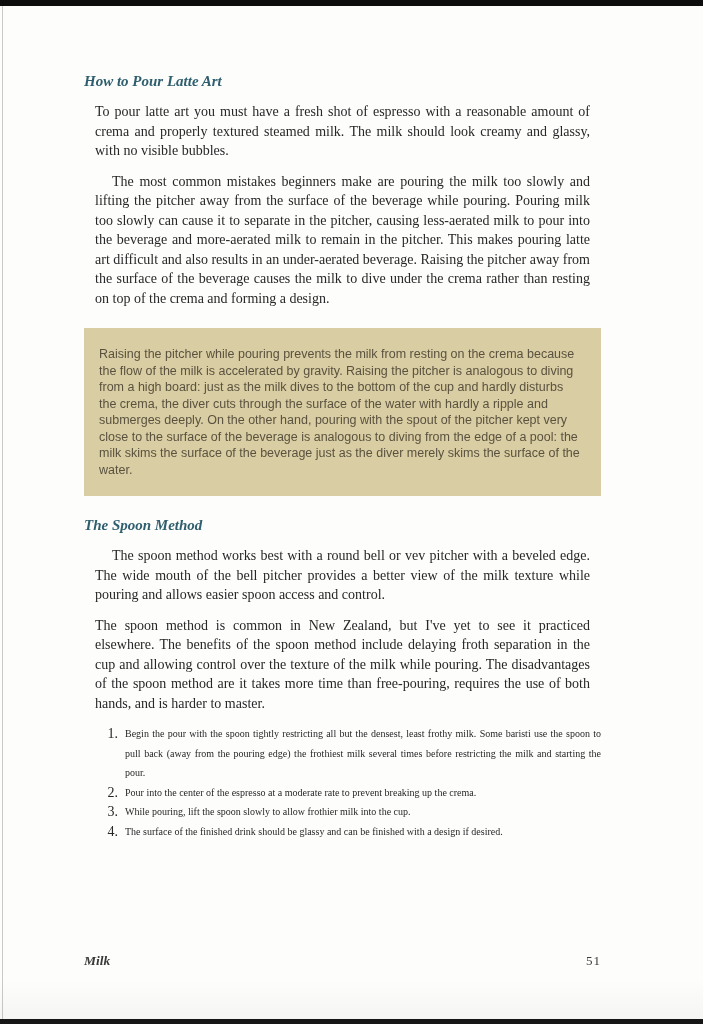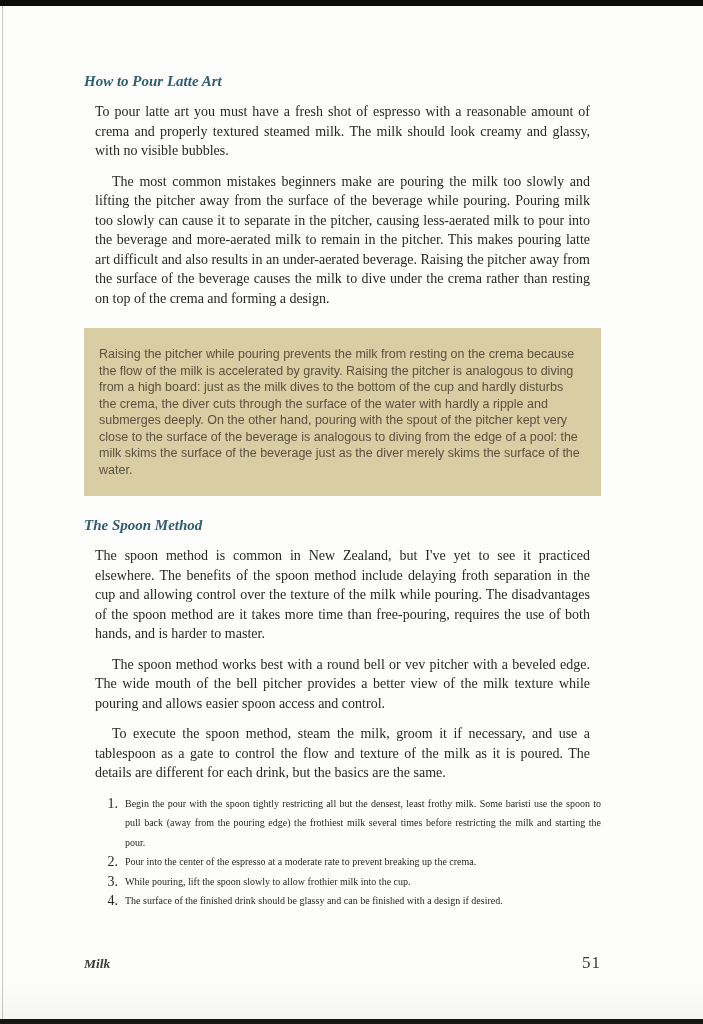--- a/index.html
+++ b/index.html
@@ -72,21 +72,21 @@
   }
   .footer {
     position:absolute; left:84px; top:953px; width:517px;
     display:flex; justify-content:space-between; align-items:baseline;
     color:#3a3a3a;
   }
   .footer-section {
     font-style:italic; font-size:13.5px;font-weight:bold;
   }
   .footer-pagenum {
-    font-size:17px; letter-spacing:1px;
+    font-size:13px; letter-spacing:1px;
   }
 </style>
 </head>
 <body>
 
 <div class="page">
   <div class="scan-bar-top"></div>
   <div class="scan-edge-left"></div>
 
   <div class="content">
@@ -96,25 +96,24 @@
     <p class="body-para">To pour latte art you must have a fresh shot of espresso with a reasonable amount of crema and properly textured steamed milk. The milk should look creamy and glassy, with no visible bubbles.</p>
 
     <p class="body-para indent">The most common mistakes beginners make are pouring the milk too slowly and lifting the pitcher away from the surface of the beverage while pouring. Pouring milk too slowly can cause it to separate in the pitcher, causing less-aerated milk to pour into the beverage and more-aerated milk to remain in the pitcher. This makes pouring latte art difficult and also results in an under-aerated beverage. Raising the pitcher away from the surface of the beverage causes the milk to dive under the crema rather than resting on top of the crema and forming a design.</p>
 
     <div class="callout">
       <p class="callout-text">Raising the pitcher while pouring prevents the milk from resting on the crema because the flow of the milk is accelerated by gravity. Raising the pitcher is analogous to diving from a high board: just as the milk dives to the bottom of the cup and hardly disturbs the crema, the diver cuts through the surface of the water with hardly a ripple and submerges deeply. On the other hand, pouring with the spout of the pitcher kept very close to the surface of the beverage is analogous to diving from the edge of a pool: the milk skims the surface of the beverage just as the diver merely skims the surface of the water.</p>
     </div>
 
     <h2 class="section-heading spaced">The Spoon Method</h2>
 
+    <p class="body-para indent">The spoon method works best with a round bell or vev pitcher with a beveled edge. The wide mouth of the bell pitcher provides a better view of the milk texture while pouring and allows easier spoon access and control.</p>
+
     <p class="body-para">The spoon method is common in New Zealand, but I've yet to see it practiced elsewhere. The benefits of the spoon method include delaying froth separation in the cup and allowing control over the texture of the milk while pouring. The disadvantages of the spoon method are it takes more time than free-pouring, requires the use of both hands, and is harder to master.</p>
 
-    <p class="body-para indent">The spoon method works best with a round bell or vev pitcher with a beveled edge. The wide mouth of the bell pitcher provides a better view of the milk texture while pouring and allows easier spoon access and control.</p>
-
-    <p class="body-para indent">To execute the spoon method, steam the milk, groom it if necessary, and use a tablespoon as a gate to control the flow and texture of the milk as it is poured. The details are different for each drink, but the basics are the same.</p>
 
     <div class="steps">
       <div class="step-row">
         <span class="step-num">1.</span>
         <span class="step-text">Begin the pour with the spoon tightly restricting all but the densest, least frothy milk. Some baristi use the spoon to pull back (away from the pouring edge) the frothiest milk several times before restricting the milk and starting the pour.</span>
       </div>
       <div class="step-row">
         <span class="step-num">2.</span>
         <span class="step-text">Pour into the center of the espresso at a moderate rate to prevent breaking up the crema.</span>
       </div>

